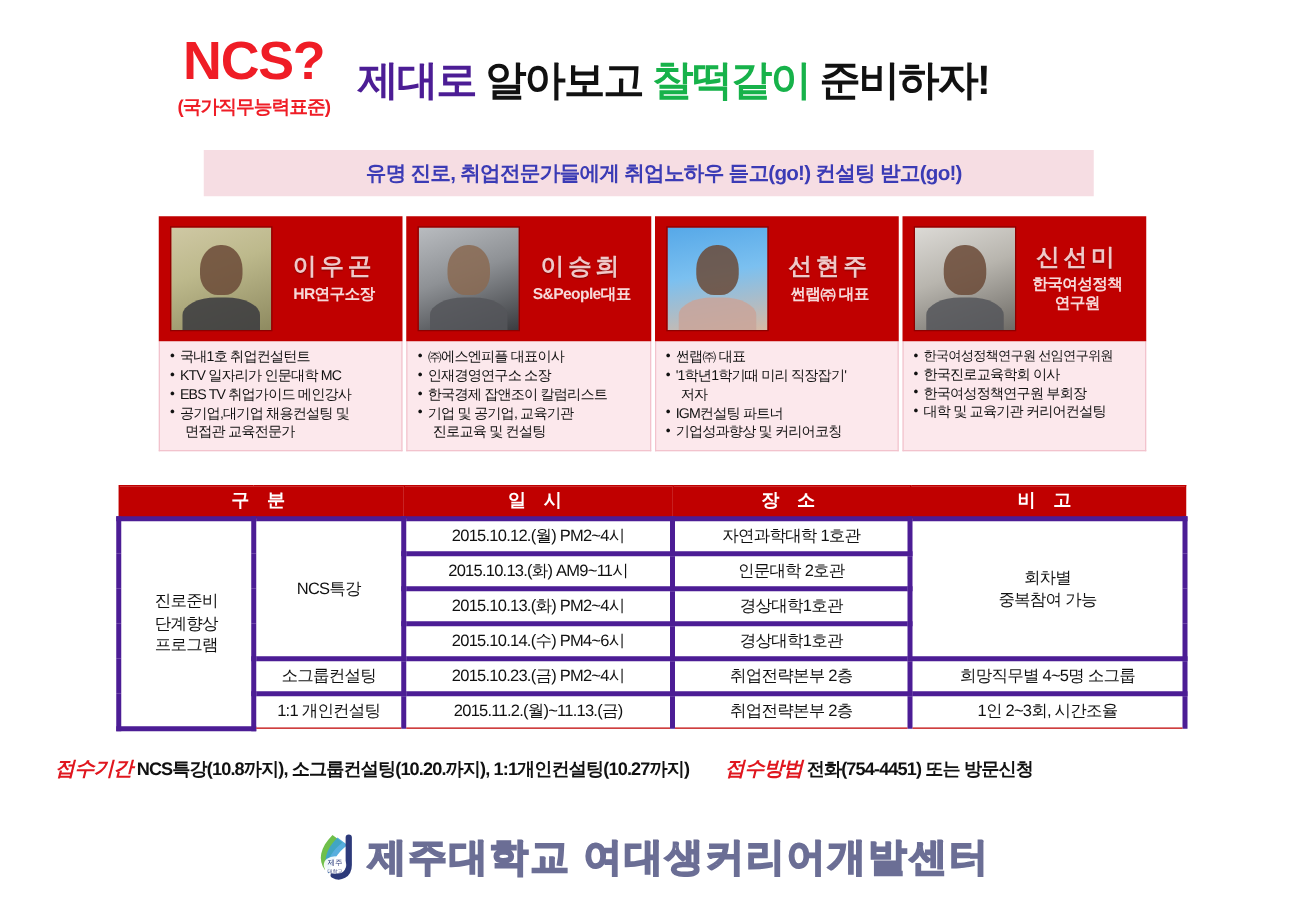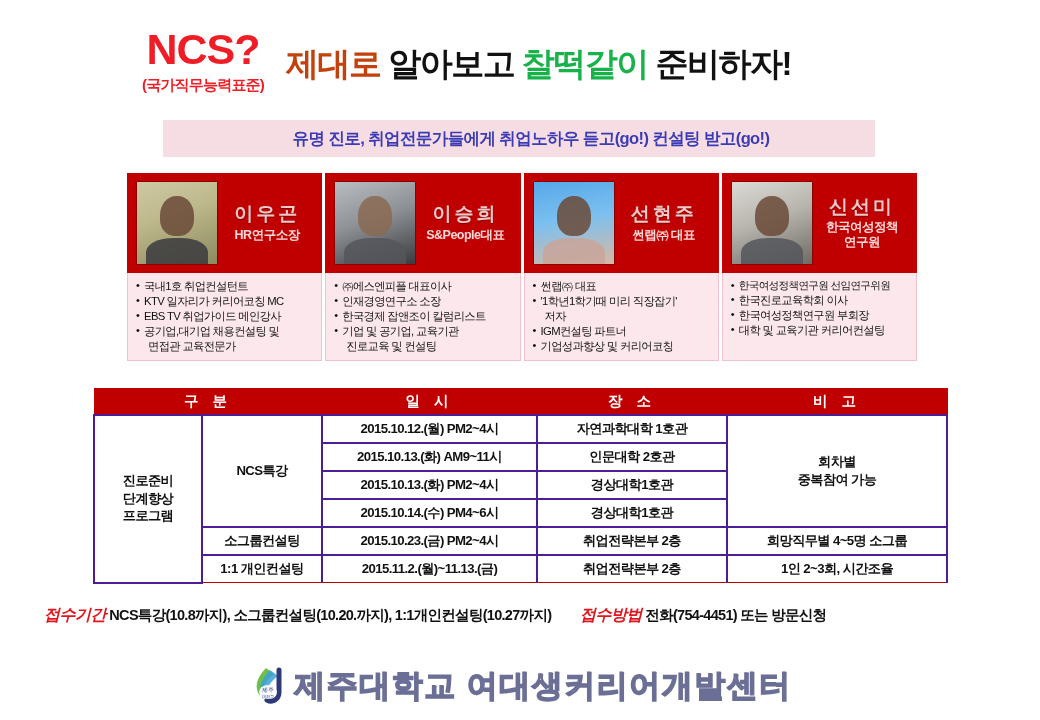--- a/index.html
+++ b/index.html
@@ -20,21 +20,21 @@
   }
   .ncs-sub {
     color:#ef1d26; font-size:15px; font-weight:bold; margin-top:5px;
     letter-spacing:-0.8px;
   }
   .slogan {
     position:absolute; left:286px; top:26px; width:700px;
     font-size:33px; font-weight:bold; letter-spacing:-1.5px;
     white-space:nowrap; line-height:1.1;
   }
-  .sl-blue  { color:#c2410c; }
+  .sl-blue  { color:#4c1d95; }
   .sl-black { color:#111111; }
   .sl-green { color:#17b24a; }
 
   
   .banner {
     position:absolute; left:163px; top:120px; width:712px; height:37px;
     background:#f6dde3; display:flex; align-items:center; justify-content:center;padding-left:24px;
   }
   .banner-text {
     color:#3b3bb5; font-size:16.5px; font-weight:bold; letter-spacing:-0.6px;
@@ -96,24 +96,23 @@
 
   
   .sched { position:absolute; left:93px; top:388px; width:853px; }
   table.sched-t { border-collapse:collapse; width:853px; table-layout:fixed; }
   table.sched-t th {
     background:#c00000; color:#ffffff; font-size:14.5px; font-weight:bold;
     height:26px; letter-spacing:5px; text-align:center;
     border:1px solid #c00000;
   }
   table.sched-t td {
-    border:2px solid #4c1d95; text-align:center; font-size:13.2px;
+    border:4px solid #4c1d95; text-align:center; font-size:13.2px;
     color:#111; letter-spacing:-0.6px; height:28px; background:#fff;
     line-height:1.35;
-    font-weight:bold;
   }
   td.outer { border-left:1px solid #c00000; }
   td.outer-r { border-right:1px solid #c00000; }
   .cat-cell { font-size:13.5px; line-height:1.45; letter-spacing:-0.8px; }
   .note-cell { line-height:2.0; }
   .sched-t tr:last-child td { border-bottom:1px solid #c00000; }
 
   
   .apply {
     position:absolute; left:44px; top:605px; width:960px;
@@ -171,21 +170,21 @@
             <div class="ph-body"></div>
         </div>
         <div class="card-names">
           <div class="card-name">이우곤</div>
           <div class="card-title">HR연구소장</div>
         </div>
       </div>
       <div class="card-bullets">
         <ul>
           <li>국내1호 취업컨설턴트</li>
-          <li>KTV 일자리가 커리어코칭 MC</li>
+          <li>KTV 일자리가 인문대학 MC</li>
           <li>EBS TV 취업가이드 메인강사</li>
           <li>공기업,대기업 채용컨설팅 및</li>
           <li class="cont">면접관 교육전문가</li>
         </ul>
       </div>
     </div>
 
     <div class="card">
       <div class="card-top">
         <div class="card-photo ph2">

